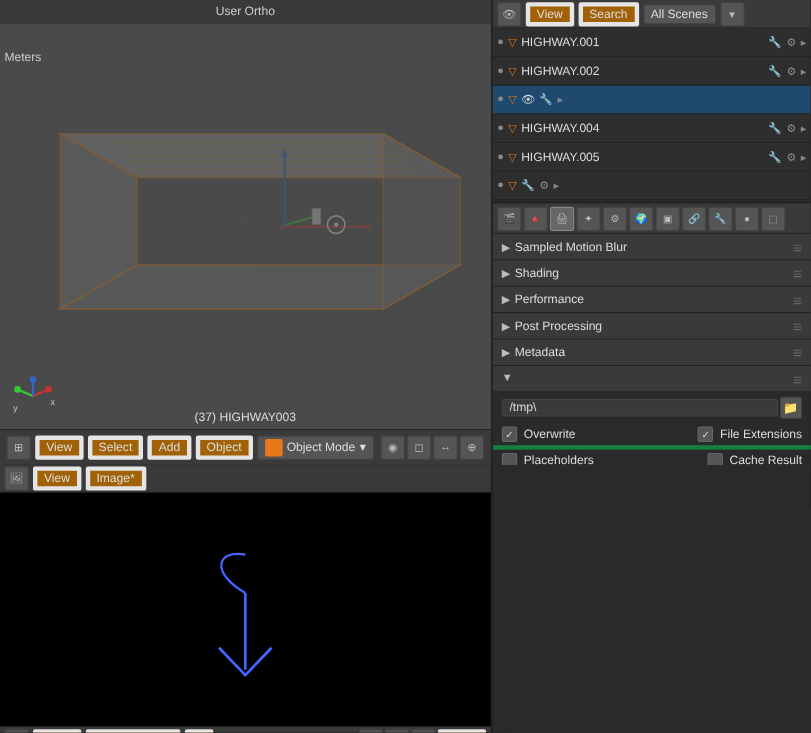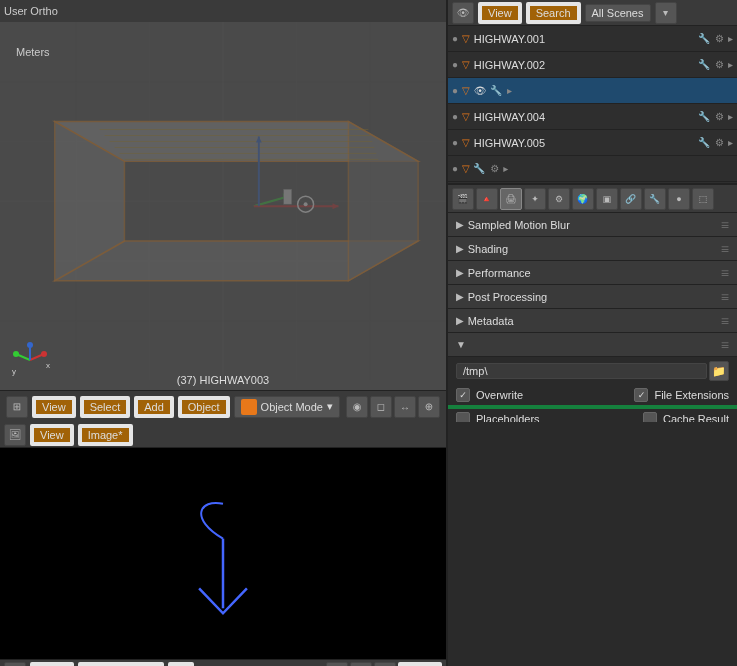--- a/index.html
+++ b/index.html
@@ -30,20 +30,21 @@
       border-right: 2px solid #222;
     }
 
     .viewport-header {
       display: flex;
       align-items: center;
       background: #3a3a3a;
       padding: 2px 4px;
       gap: 4px;
       height: 22px;
+      justify-content: center;
     }
 
     .viewport-canvas {
       width: 100%;
       height: calc(100% - 22px - 32px);
       background: #555;
       position: relative;
       overflow: hidden;
     }
 
@@ -375,21 +376,21 @@
     }
 
     
     ::-webkit-scrollbar { width: 8px; }
     ::-webkit-scrollbar-track { background: #1a1a1a; }
     ::-webkit-scrollbar-thumb { background: #555; border-radius: 4px; }
 
     .meters-label {
       position: absolute;
       top: 24px;
-      left: 16px;
+      left: 4px;
       font-size: 11px;
       color: #ccc;
     }
 
   </style>
 </head>
 <body>
 
 <div class="top-area">
 

